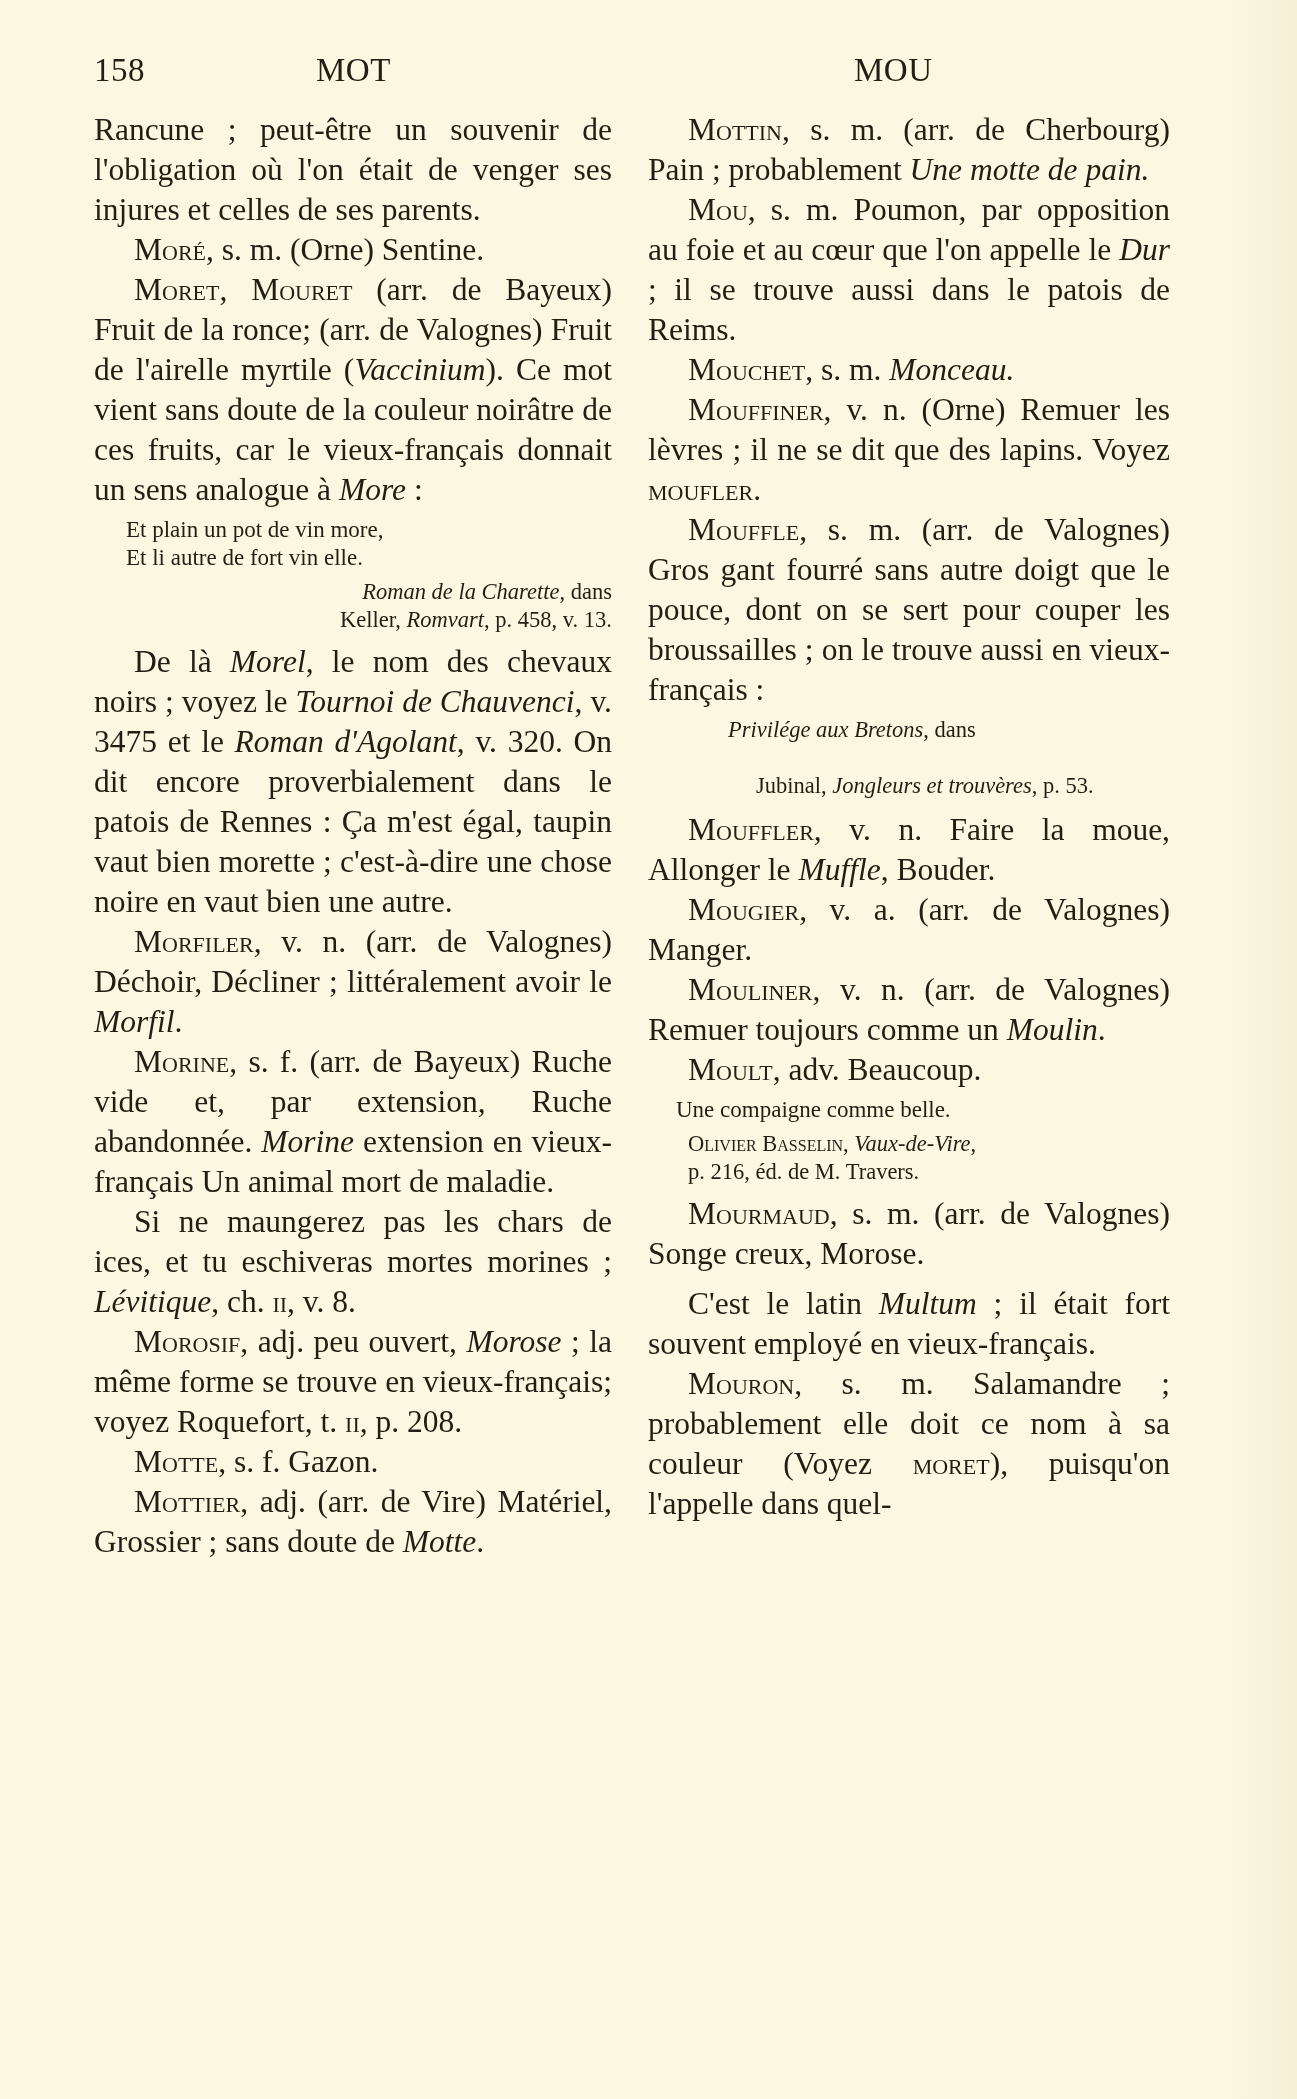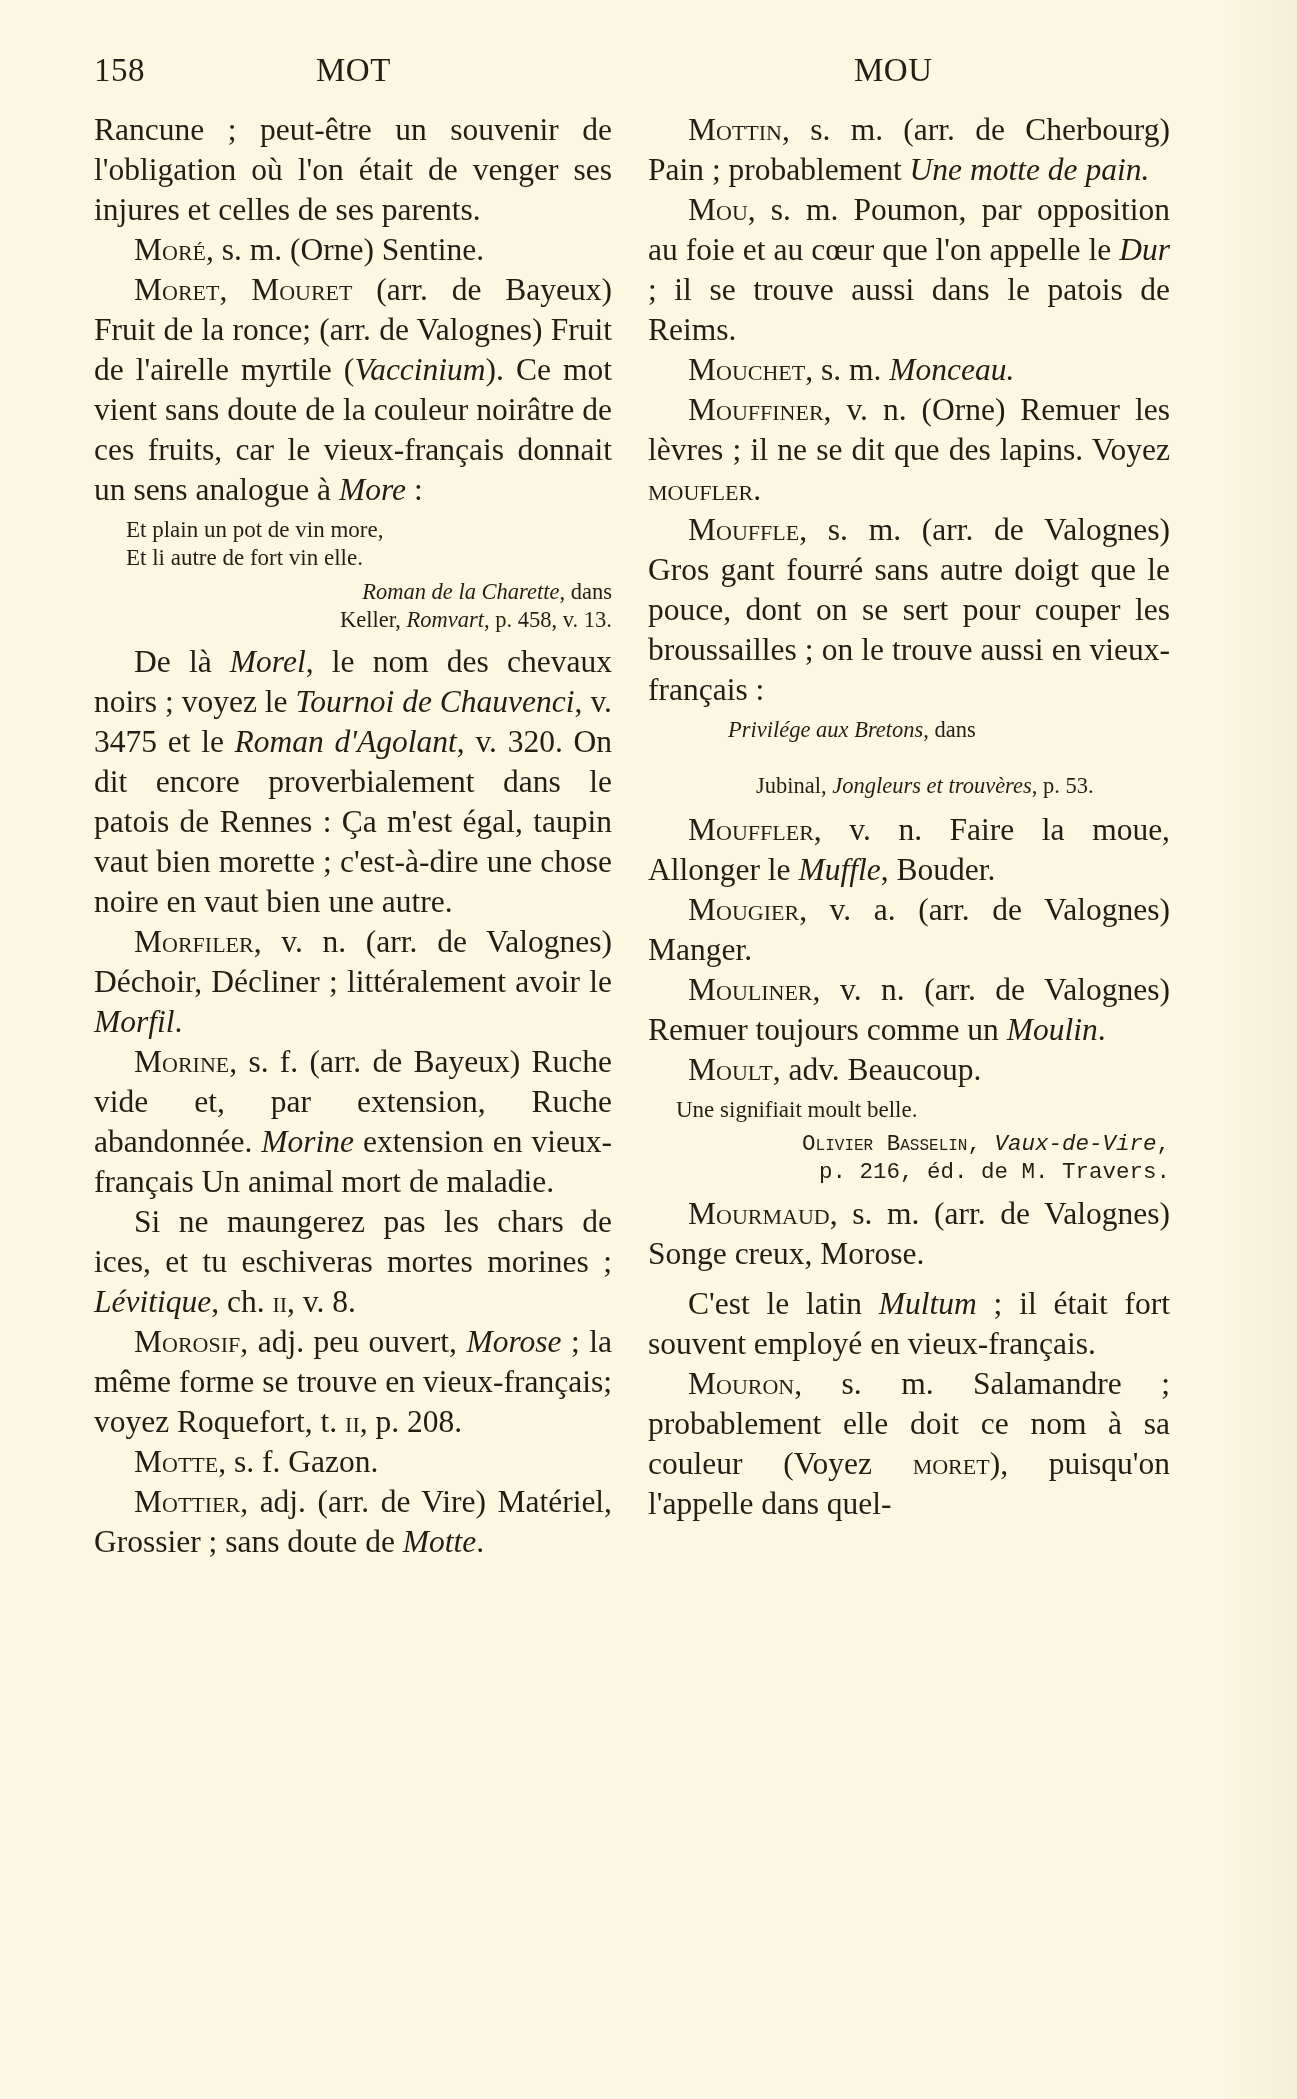--- a/index.html
+++ b/index.html
@@ -34,21 +34,21 @@
 
   .quote { font-size: 23px; line-height: 28px; margin: 6px 0 4px 0; text-align: left; }
   .quote .ql { display: block; padding-left: 32px; }
   .cite { font-size: 22.5px; line-height: 28px; text-align: right; margin: 6px 0 8px 0; }
   .cite .cl { display: block; }
   .after-cite { margin-top: 10px; }
   .q-right .ql1 { display: block; padding-left: 0; }
   .q-right .ql2 { display: block; text-align: right; }
   .cite-r { text-align: left; padding-left: 80px; }
   .cite-r .cl2 { display: block; padding-left: 28px; margin-top: 28px; }
-  .cite-c { text-align: right; padding-left: 40px; font-family: Liberation Mono, monospace; }
+  .cite-c { text-align: left; padding-left: 40px; }
 </style>
 </head>
 <body>
 
 <div class="page">
   <div class="page-edge"></div>
 
   <div class="header pno">158</div>
   <div class="header hl">MOT</div>
   <div class="header hr">MOU</div>
@@ -102,21 +102,21 @@
 
     <p class="p indent after-cite"><span class="sc">Mouffler</span><span>, v. n. Faire la moue, Allonger le </span><span class="i">Muffle</span><span>, Bouder.</span></p>
 
     <p class="p indent"><span class="sc">Mougier</span><span>, v. a. (arr. de Valognes) Manger.</span></p>
 
     <p class="p indent"><span class="sc">Mouliner</span><span>, v. n. (arr. de Valognes) Remuer toujours comme un </span><span class="i">Moulin</span><span>.</span></p>
 
     <p class="p indent"><span class="sc">Moult</span><span>, adv. Beaucoup.</span></p>
 
     <div class="quote">
-      <span class="ql" style="padding-left:28px;">Une signifiait moult belle.</span>
+      <span class="ql" style="padding-left:28px;">Une compaigne comme belle.</span>
     </div>
     <div class="cite cite-c">
       <span class="cl"><span class="sc">Olivier Basselin</span><span>, </span><span class="i">Vaux-de-Vire</span><span>,</span></span>
       <span class="cl">p. 216, éd. de M. Travers.</span>
     </div>
 
     <p class="p indent"><span class="sc">Mourmaud</span><span>, s. m. (arr. de Valognes) Songe creux, Morose.</span></p>
 
     <p class="p indent after-cite"><span>C'est le latin </span><span class="i">Multum</span><span> ; il était fort souvent employé en vieux-français.</span></p>
 

